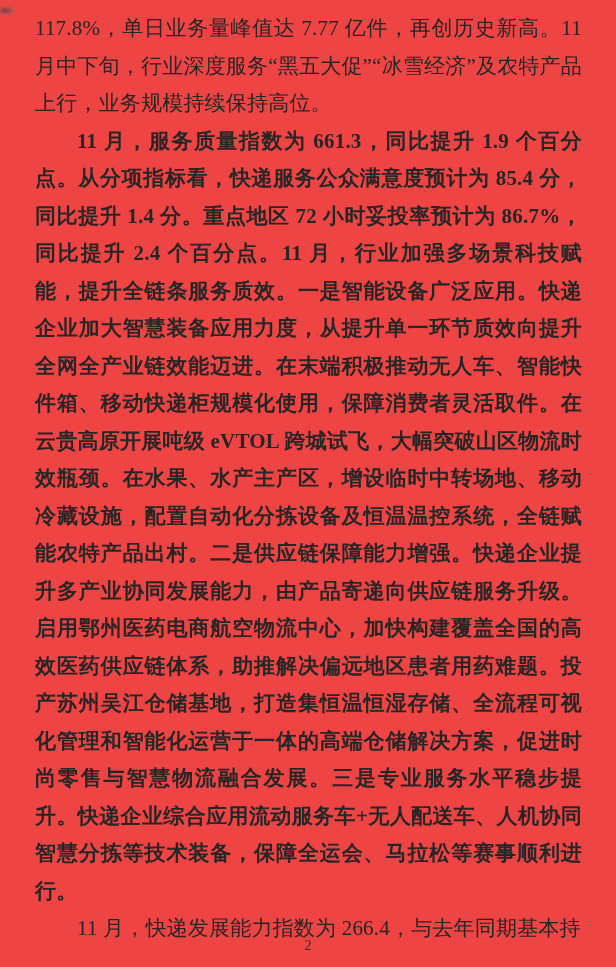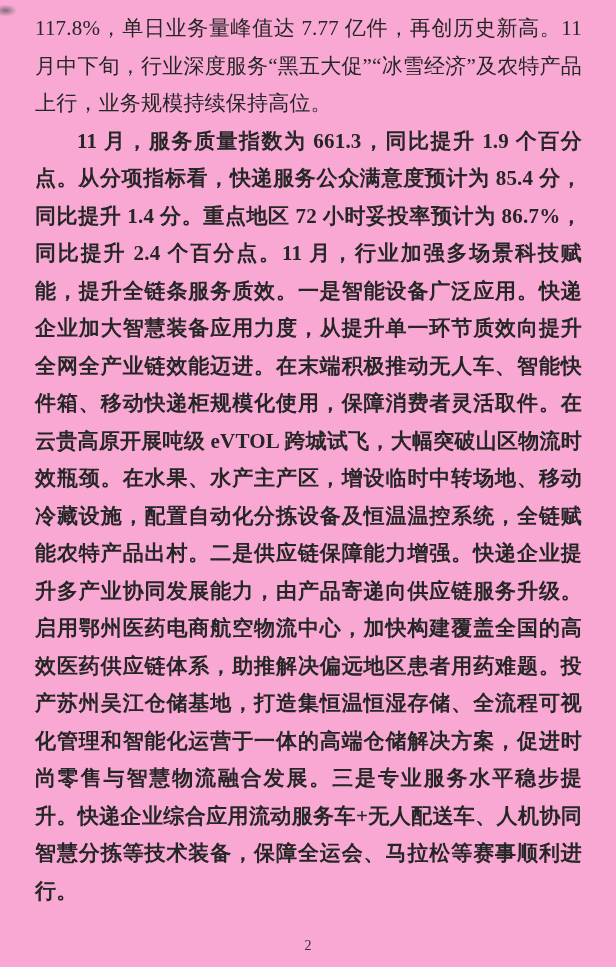--- a/index.html
+++ b/index.html
@@ -4,21 +4,21 @@
 <style>
   html, body {
     margin: 0;
     padding: 0;
     background: #ffffff;
   }
   .page {
     position: relative;
     width: 616px;
     height: 967px;
-    background: #f9a8d4;
+    background: #ef4444;
     font-family: "Liberation Serif", "DejaVu Serif", serif;
     color: #262626;
     overflow: hidden;
   }
   .content {
     position: absolute;
     top: 10px;
     left: 35px;
     width: 547px;
     font-size: 21px;
@@ -62,18 +62,19 @@
   <div class="scan-smudge"></div>
 
   <div class="content">
 
     <p class="para">117.8%，单日业务量峰值达 7.77 亿件，再创历史新高。11 月中下旬，行业深度服务“黑五大促”“冰雪经济”及农特产品上行，业务规模持续保持高位。</p>
 
     <p class="para indent">
       <span class="run">11 月，服务质量指数为 661.3，同比提升 1.9 个百分点。从分项指标看，快递服务公众满意度预计为 85.4 分，同比提升 1.4 分。重点地区 72 小时妥投率预计为 86.7%，同比提升 2.4 个百分点。11 月，行业加强多场景科技赋能，提升全链条服务质效。</span><span class="run-bold">一是智能设备广泛应用。</span><span class="run">快递企业加大智慧装备应用力度，从提升单一环节质效向提升全网全产业链效能迈进。在末端积极推动无人车、智能快件箱、移动快递柜规模化使用，保障消费者灵活取件。在云贵高原开展吨级 eVTOL 跨城试飞，大幅突破山区物流时效瓶颈。在水果、水产主产区，增设临时中转场地、移动冷藏设施，配置自动化分拣设备及恒温温控系统，全链赋能农特产品出村。</span><span class="run-bold">二是供应链保障能力增强。</span><span class="run">快递企业提升多产业协同发展能力，由产品寄递向供应链服务升级。启用鄂州医药电商航空物流中心，加快构建覆盖全国的高效医药供应链体系，助推解决偏远地区患者用药难题。投产苏州吴江仓储基地，打造集恒温恒湿存储、全流程可视化管理和智能化运营于一体的高端仓储解决方案，促进时尚零售与智慧物流融合发展。</span><span class="run-bold">三是专业服务水平稳步提升。</span><span class="run">快递企业综合应用流动服务车+无人配送车、人机协同智慧分拣等技术装备，保障全运会、马拉松等赛事顺利进行。</span>
     </p>
 
+    <p class="para indent">11 月，快递发展能力指数为 266.4，与去年同期基本持</p>
 
   </div>
 
   <div class="page-footer">2</div>
 
 </div>
 
 </body></html>

